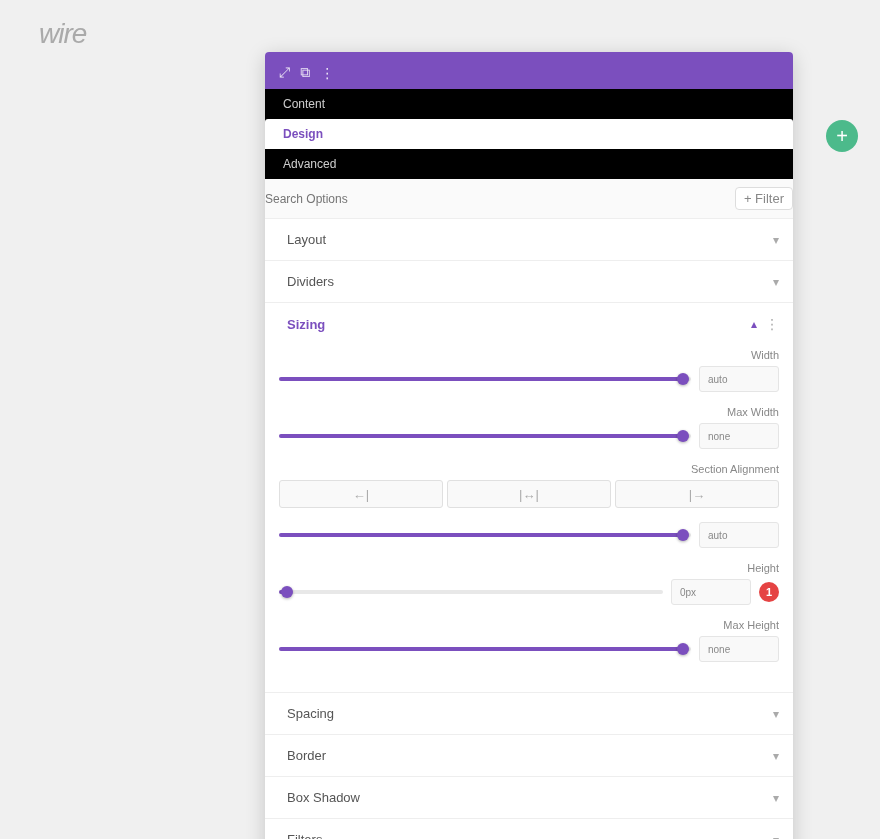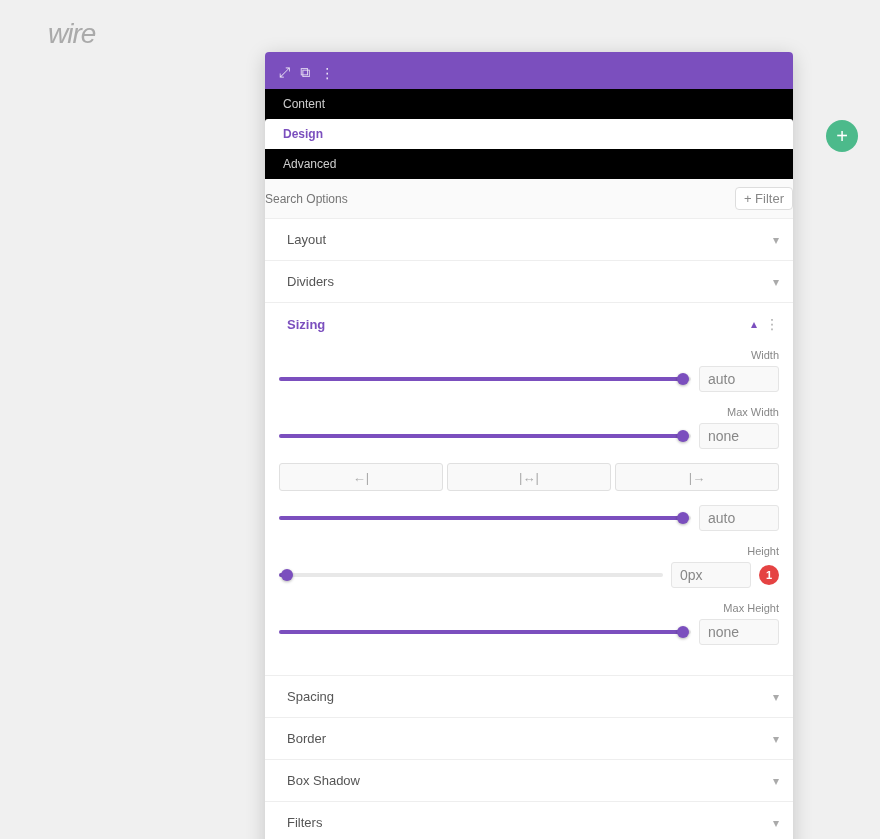--- a/index.html
+++ b/index.html
@@ -9,21 +9,21 @@
       width: 880px;
       height: 839px;
       overflow: hidden;
       position: relative;
     }
 
     
     .logo {
       position: absolute;
       top: 18px;
-      left: 48px;
+      left: 39px;
       font-size: 28px;
       color: #aaa;
       font-style: italic;
       font-weight: 300;
       letter-spacing: -1px;
     }
 
     
     .add-fab {
       position: absolute;
@@ -221,21 +221,21 @@
       transform: translateX(-50%);
       cursor: pointer;
       box-shadow: 0 1px 3px rgba(0,0,0,0.3);
     }
     .value-box {
       width: 80px;
       height: 26px;
       border: 1px solid #e5e5e5;
       border-radius: 3px;
       background: #f9f9f9;
-      font-size: 14px;
+      font-size: 10px;
       color: #888;
       display: flex;
       align-items: center;
       padding: 0 8px;
       flex-shrink: 0;
     }
 
     
     .alignment-row {
       display: flex;
@@ -377,20 +377,21 @@
               <div class="slider-track">
                 <div class="slider-fill" style="width:98%;"></div>
                 <div class="slider-thumb" style="left:98%;"></div>
               </div>
             </div>
             <div class="value-box">none</div>
           </div>
         </div>
 
         <div class="field-row">
+          <div class="field-label">Section Alignment</div>
           <div class="alignment-row">
             <div class="align-btn">
               <span>←|</span>
             </div>
             <div class="align-btn">
               <span>|↔|</span>
             </div>
             <div class="align-btn">
               <span>|→</span>
             </div>

